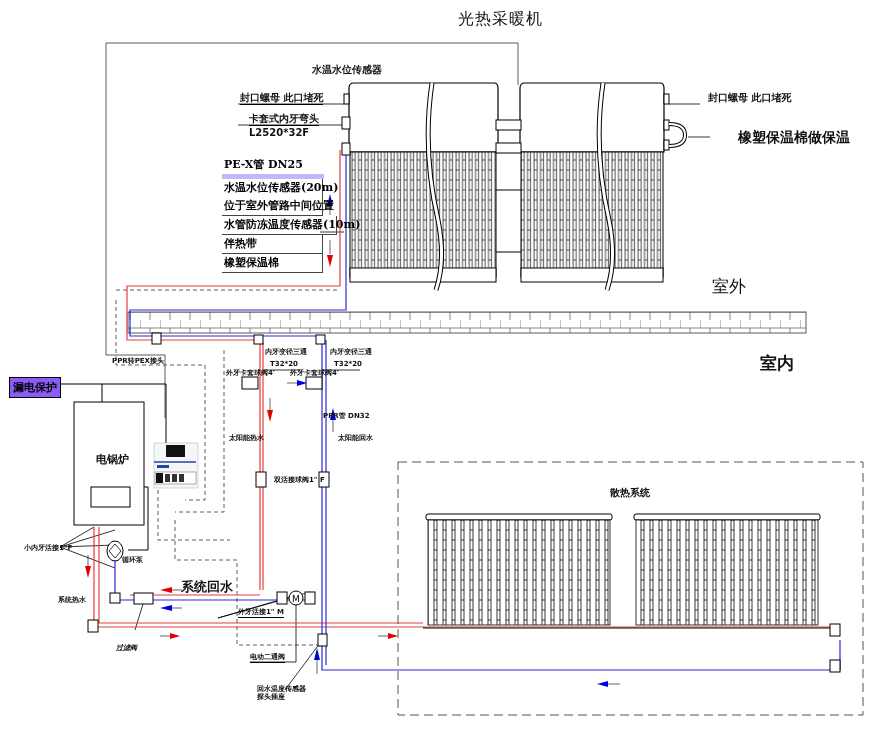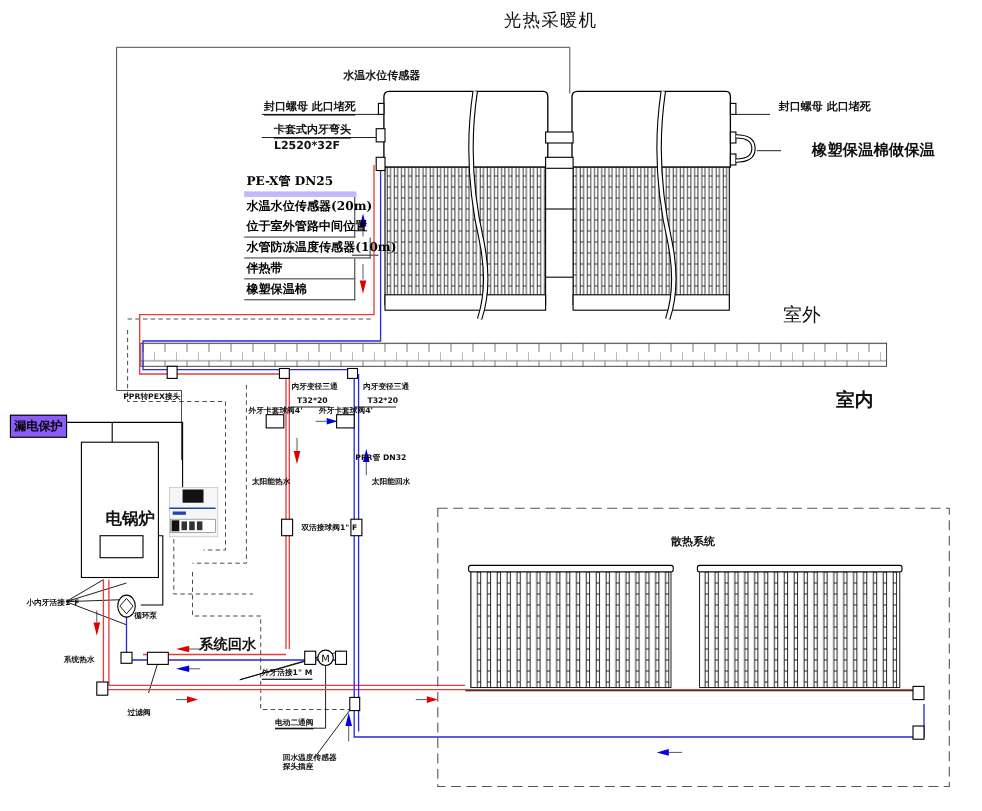--- a/index.html
+++ b/index.html
@@ -255,23 +255,23 @@
 <div class="lbl sm" style="left:330px;top:348px;">内牙变径三通</div>
 <div class="lbl sm" style="left:334px;top:360px;">T32*20</div>
 <div class="lbl sm" style="left:226px;top:369px;">外牙卡套球阀4'</div>
 <div class="lbl sm" style="left:290px;top:369px;">外牙卡套球阀4'</div>
 <div class="lbl sm" style="left:283px;top:412px;margin-left:40px;">PPR管 DN32</div>
 <div class="lbl sm" style="left:229px;top:434px;">太阳能热水</div>
 <div class="lbl sm" style="left:338px;top:434px;">太阳能回水</div>
 <div class="lbl sm" style="left:274px;top:476px;">双活接球阀1" F</div>
 
 <div class="boxlbl" style="left:9px;top:377px;">漏电保护</div>
-<div class="lbl" style="left:96px;top:466px;font-size:15px;">电锅炉</div>
+<div class="lbl" style="left:96px;top:455px;font-size:11px;">电锅炉</div>
 <div class="lbl sm" style="left:24px;top:544px;">小内牙活接1"F</div>
 <div class="lbl sm" style="left:122px;top:556px;">循环泵</div>
 <div class="lbl" style="left:181px;top:582px;font-size:13px;">系统回水</div>
 <div class="lbl sm" style="left:58px;top:596px;">系统热水</div>
 <div class="lbl sm ul" style="left:238px;top:608px;">外牙活接1" M</div>
-<div class="lbl sm" style="left:116px;top:644px;">过滤阀</div>
+<div class="lbl sm" style="left:116px;top:644px;font-style:italic;">过滤阀</div>
 <div class="lbl sm ul" style="left:250px;top:653px;">电动二通阀</div>
 <div class="lbl sm" style="left:257px;top:685px;">回水温度传感器</div>
 <div class="lbl sm" style="left:257px;top:693px;">探头插座</div>
 <div class="lbl" style="left:610px;top:488px;font-size:10px;">散热系统</div>
 
 </body></html>

